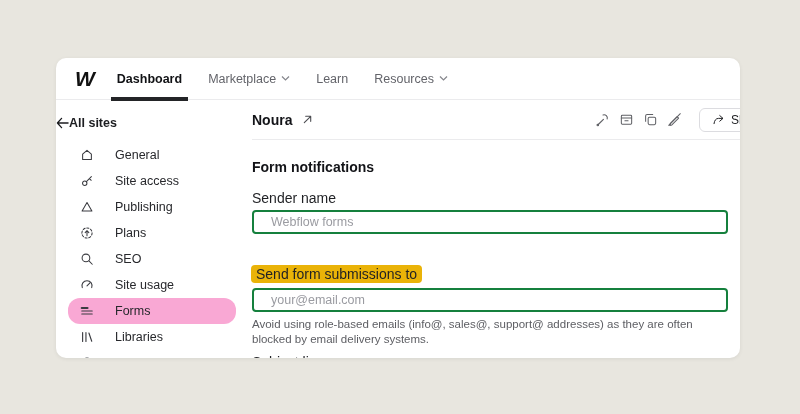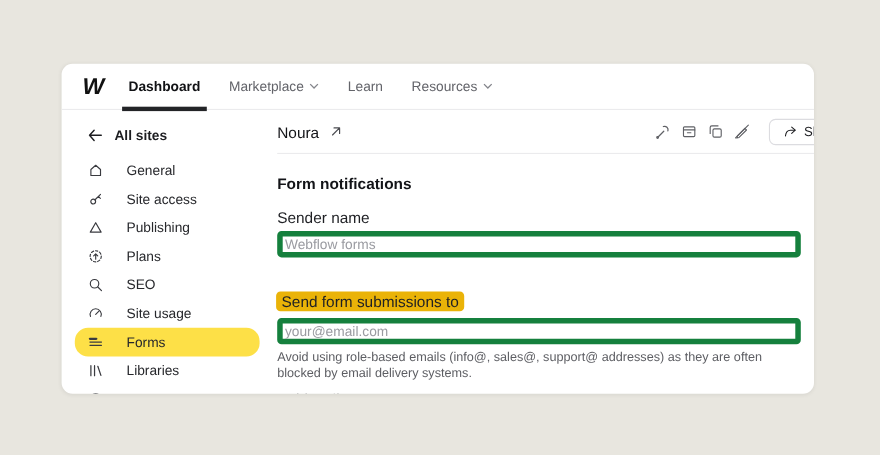--- a/index.html
+++ b/index.html
@@ -60,22 +60,20 @@
   }
   .chev { display: inline-block; color: #85868c; }
   
   .card-body { display: flex; height: 258px; }
   .sidebar { width: 196px; flex: 0 0 196px; }
   .back-row {
     margin: 11px 0 0 0;
     height: 24px;
     display: flex;
     align-items: center;
-    padding-left: 24px;
-    gap: 11px;
     font-size: 12.5px;
     font-weight: 700;
     color: #1c1d20;
     cursor: pointer;
   }
   .side-list { margin-top: 7px; }
   .side-item {
     height: 26px;
     display: flex;
     align-items: center;
@@ -84,33 +82,33 @@
     font-size: 12.5px;
     color: #27282c;
     cursor: pointer;
   }
   .side-item .sicon { width: 14px; height: 14px; color: #3a3b40; flex: 0 0 14px; display: flex; }
   .side-item.selected {
     margin-left: 12px;
     margin-right: 16px;
     padding-left: 12px;
     border-radius: 12px;
-    background: #fde047;
+    background: #f9a8d4;
   }
   
   .main { flex: 1; padding-right: 12px; position: relative; }
   .main-header {
     height: 40px;
     display: flex;
     align-items: center;
     border-bottom: 1px solid #ebebed;
     margin-right: -12px;
     padding-right: 0;
   }
-  .site-name { font-size: 14px; font-weight: 400; color: #131418; }
+  .site-name { font-size: 14px; font-weight: 700; color: #131418; }
   .open-arrow { margin-left: 10px; color: #4b4c51; display: flex; cursor: pointer; }
   .header-actions {
     margin-left: auto;
     display: flex;
     align-items: center;
     gap: 9px;
   }
   .icon-btn {
     width: 15px; height: 15px;
     color: #5f6065;
@@ -143,23 +141,23 @@
     background: #eab308;
     border-radius: 4px;
     padding: 1px 5px;
     margin-left: -1px;
     line-height: 16px;
   }
   .text-input {
     margin-top: 4px;
     width: 100%;
     height: 24px;
-    border: 5px solid #15803d;
+    border: 2px solid #15803d;
     border-radius: 4px;
-    padding: 0 2px;
+    padding: 0 17px;
     font-size: 12.5px;
     font-family: inherit;
     color: #1f2024;
     background: #fff;
     display: block;
   }
   .text-input::placeholder { color: #9a9ba1; }
   .input-2 { margin-top: 5px; }
   .help-text {
     margin-top: 5px;

